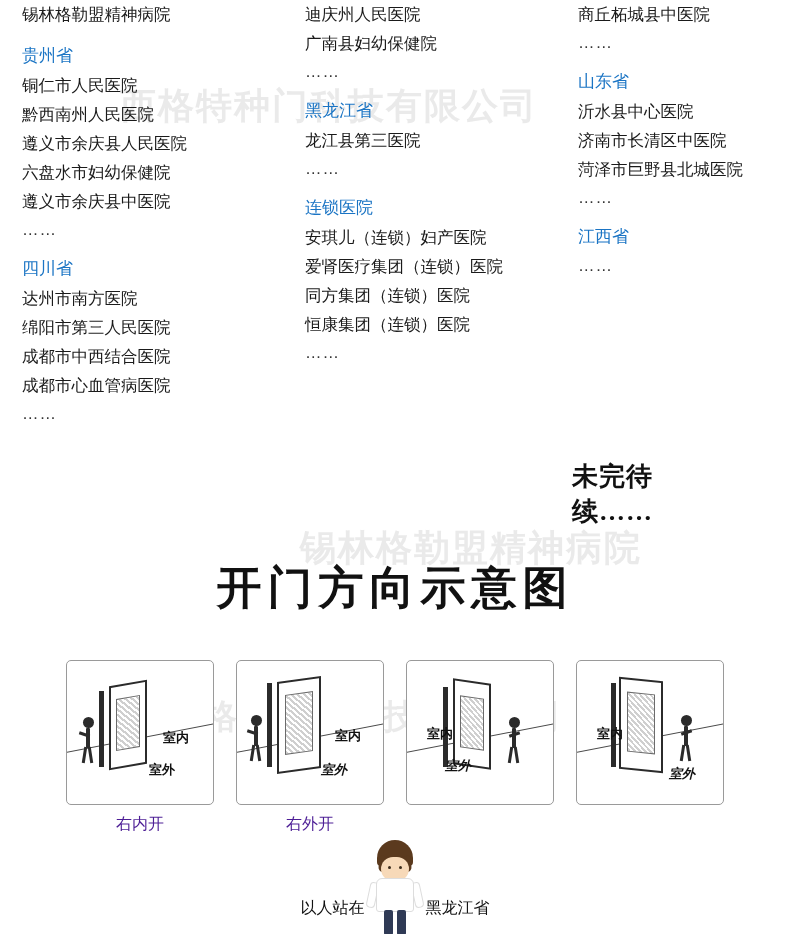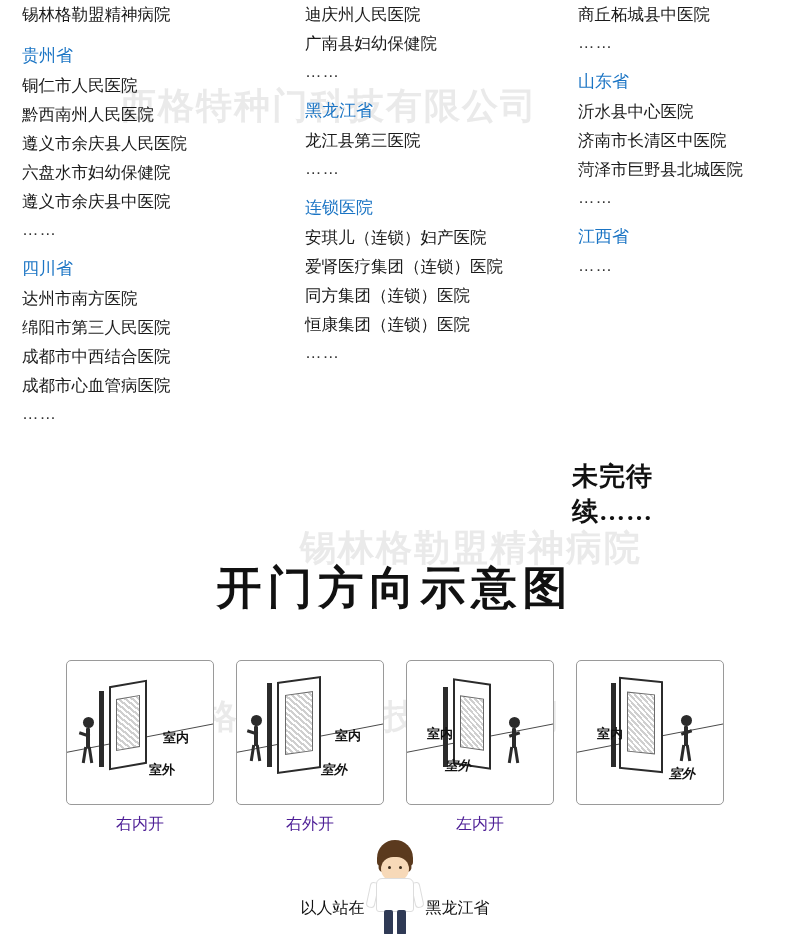--- a/index.html
+++ b/index.html
@@ -372,21 +372,20 @@
       <div class="person" style="left:98px; top:56px;">
         <div class="p-head" style="left:4px; top:0;"></div>
         <div class="p-body" style="left:7px; top:11px;"></div>
         <div class="p-arm" style="left:4px; top:16px; transform:rotate(-18deg);"></div>
         <div class="p-leg" style="left:4px; top:30px; transform:rotate(9deg);"></div>
         <div class="p-leg" style="left:10px; top:30px; transform:rotate(-9deg);"></div>
       </div>
       <div class="lbl" style="left:20px; top:64px;">室内</div>
       <div class="lbl lbl-it" style="left:38px; top:96px;">室外</div>
     </div>
-    <div class="panel-caption">左内开</div>
   </div>
 
   <div class="panel-wrap">
     <div class="panel">
       <div class="floor"></div>
       <div class="post" style="left:34px; top:22px; height:84px;"></div>
       <div class="leaf" style="left:42px; top:18px; width:44px; height:92px; transform: skewY(6deg);"></div>
       <div class="leaf-glass" style="left:50px; top:32px; width:28px; height:60px; transform: skewY(6deg);"></div>
       <div class="person" style="left:100px; top:54px;">
         <div class="p-head" style="left:4px; top:0;"></div>

